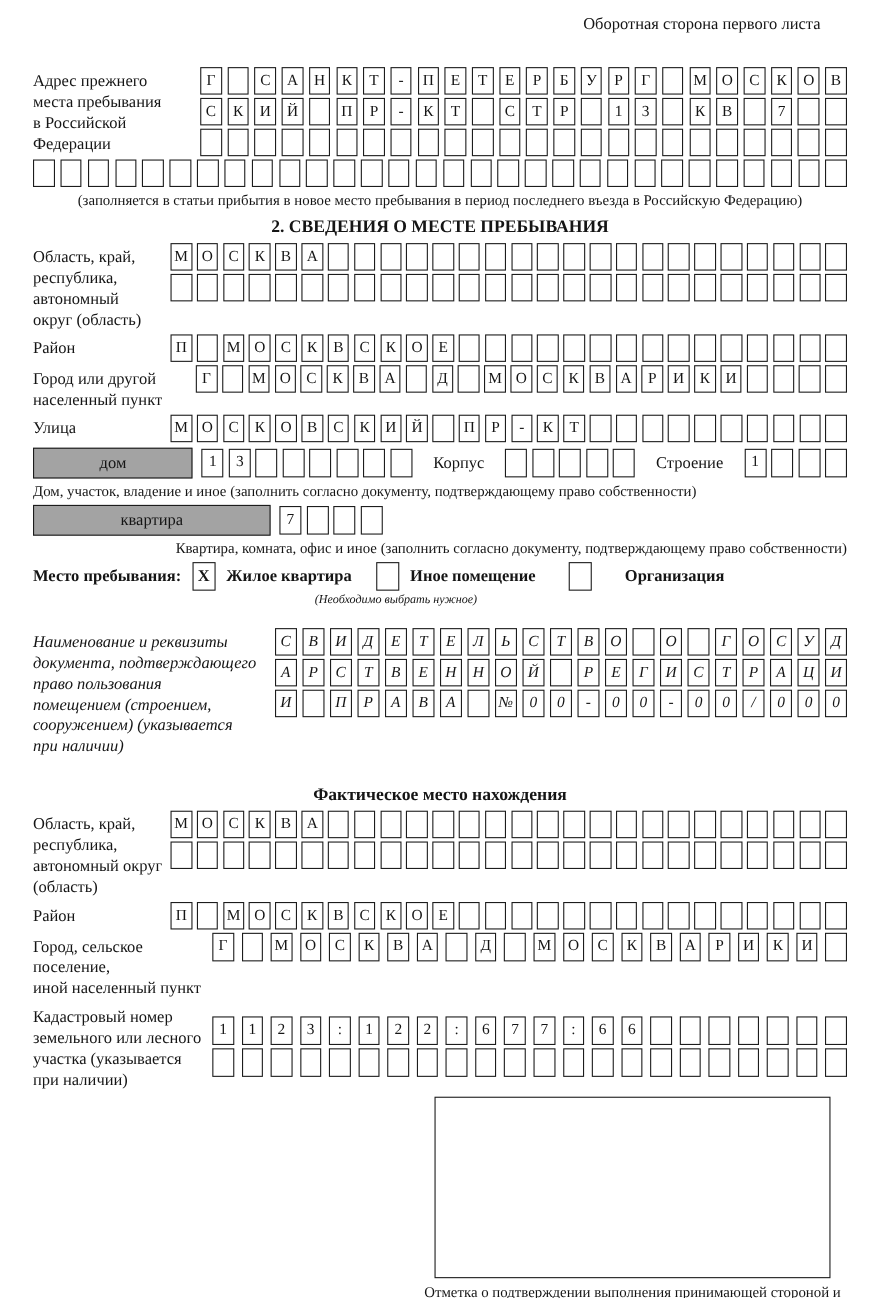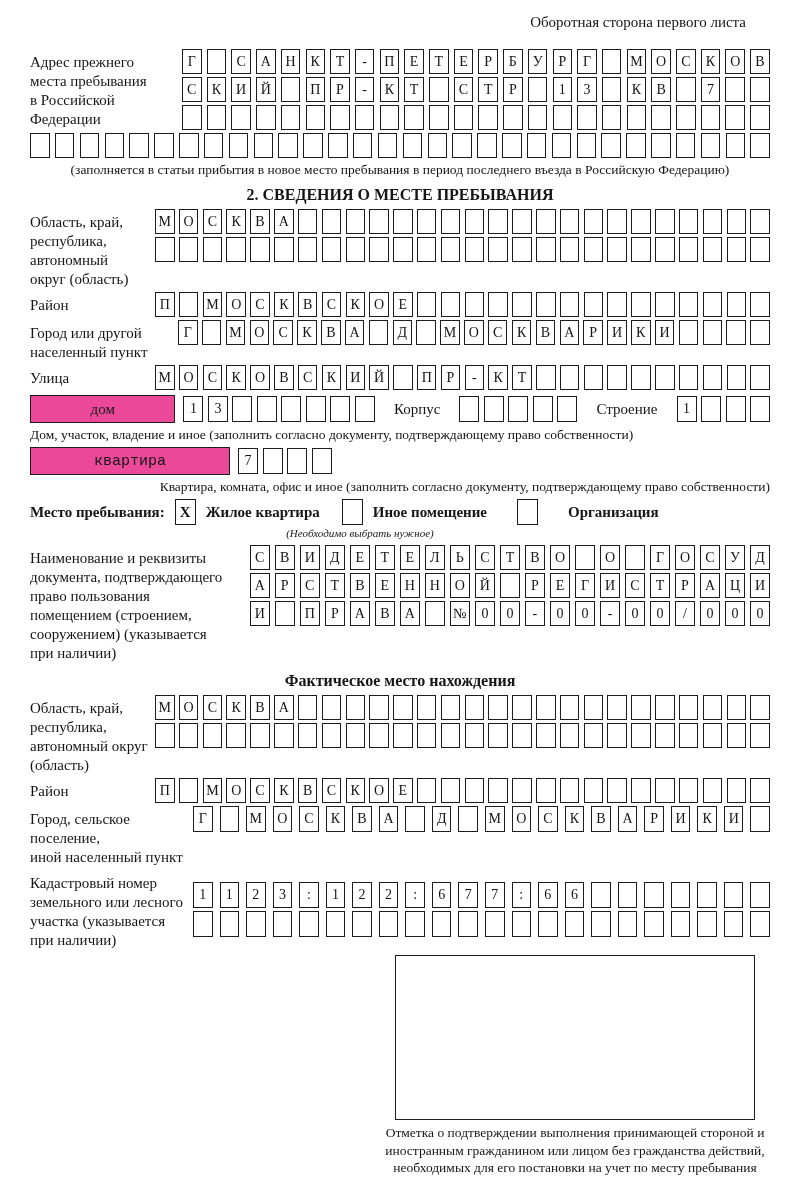--- a/index.html
+++ b/index.html
@@ -28,46 +28,46 @@
   .tall .cell{height:26px;}
 
   .inline-cells{display:flex;gap:4.5px;}
   .inline-cells .cell{width:20px;height:26px;}
 
   .caption{font-size:13.5px;text-align:center;margin-top:3px;line-height:18px;}
   .sec-title{font-size:16px;font-weight:bold;text-align:center;margin:7px 0 5px 0;}
   .note-2l{font-size:13.8px;text-align:center;line-height:18px;white-space:pre-line;margin-bottom:4px;}
 
   .bigbox{box-sizing:border-box;border:1.6px solid #1c1c1c;height:28px;display:flex;
-          align-items:center;justify-content:center;font-size:15px;background:#ec4899;}
+          align-items:center;justify-content:center;font-size:15px;background:#a3a3a3;}
   .house-row{display:flex;align-items:center;margin-top:5px;}
   .house-row .lbl{font-size:15px;margin:0 19px;}
   .apt-row{display:flex;align-items:center;margin-top:3px;}
 
   .stay-row{display:flex;align-items:center;margin-top:3px;font-size:15px;font-weight:bold;}
   .chk{box-sizing:border-box;width:21px;height:26px;border:1.7px solid #1c1c1c;
        display:flex;align-items:center;justify-content:center;font-size:15px;margin:0 10px;}
   .stay-note{font-size:11px;width:240px;margin-left:210px;text-align:center;margin-top:2px;font-style:italic;}
 
-  .doc-field{margin-top:6px;}
+  .doc-field{margin-top:20px;font-style:italic;}
   .mt3{margin-top:3px;}
 
   .stamp-box{box-sizing:border-box;margin-left:365px;margin-top:5px;width:360px;height:165px;
              border:1.6px solid #1c1c1c;background:#fff;}
   .stamp-caption{margin-left:352px;width:386px;text-align:center;font-size:13.5px;
                  line-height:17.5px;margin-top:4px;}
 </style>
 </head>
 <body>
 
 <div class="page">
 
   <div class="corner">Оборотная сторона первого листа</div>
 
-  <div class="field" style="margin-top:18px;">
+  <div class="field" style="margin-top:30px;">
     <div class="flabel fl-152">Адрес прежнего
 места пребывания
 в Российской
 Федерации</div>
     <div class="cellcol">
       <div class="cellrow w588">
           <div class="cell">Г</div>
           <div class="cell"></div>
           <div class="cell">С</div>
           <div class="cell">А</div>
@@ -367,21 +367,21 @@
     <div class="inline-cells">
         <div class="cell">1</div>
         <div class="cell"></div>
         <div class="cell"></div>
         <div class="cell"></div>
       </div>
   </div>
   <div class="caption" style="text-align:left;">Дом, участок, владение и иное (заполнить согласно документу, подтверждающему право собственности)</div>
 
   <div class="apt-row">
-    <div class="bigbox" style="width:200px;font-family:Liberation Mono, monospace;">квартира</div>
+    <div class="bigbox" style="width:216px;">квартира</div>
     <div class="inline-cells" style="margin-left:8px;">
         <div class="cell">7</div>
         <div class="cell"></div>
         <div class="cell"></div>
         <div class="cell"></div>
       </div>
   </div>
   <div class="caption" style="text-align:right;">Квартира, комната, офис и иное (заполнить согласно документу, подтверждающему право собственности)</div>
 
   <div class="stay-row">
@@ -468,21 +468,21 @@
           <div class="cell">0</div>
           <div class="cell">0</div>
           <div class="cell">/</div>
           <div class="cell">0</div>
           <div class="cell">0</div>
           <div class="cell">0</div>
         </div>
     </div>
   </div>
 
-  <div class="sec-title" style="margin-top:9px;">Фактическое место нахождения</div>
+  <div class="sec-title" style="margin-top:25px;">Фактическое место нахождения</div>
 
   <div class="field">
     <div class="flabel fl-125">Область, край,
 республика,
 автономный округ
 (область)</div>
     <div class="cellcol">
       <div class="cellrow w615">
           <div class="cell">М</div>
           <div class="cell">О</div>

